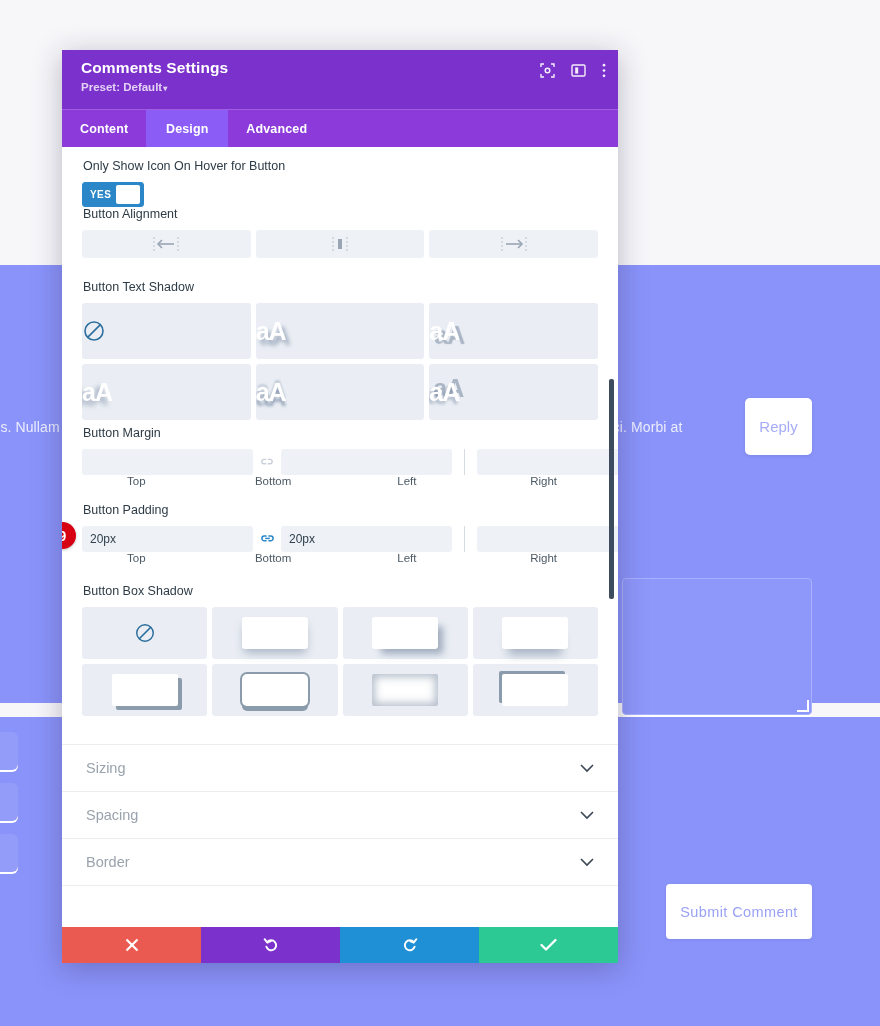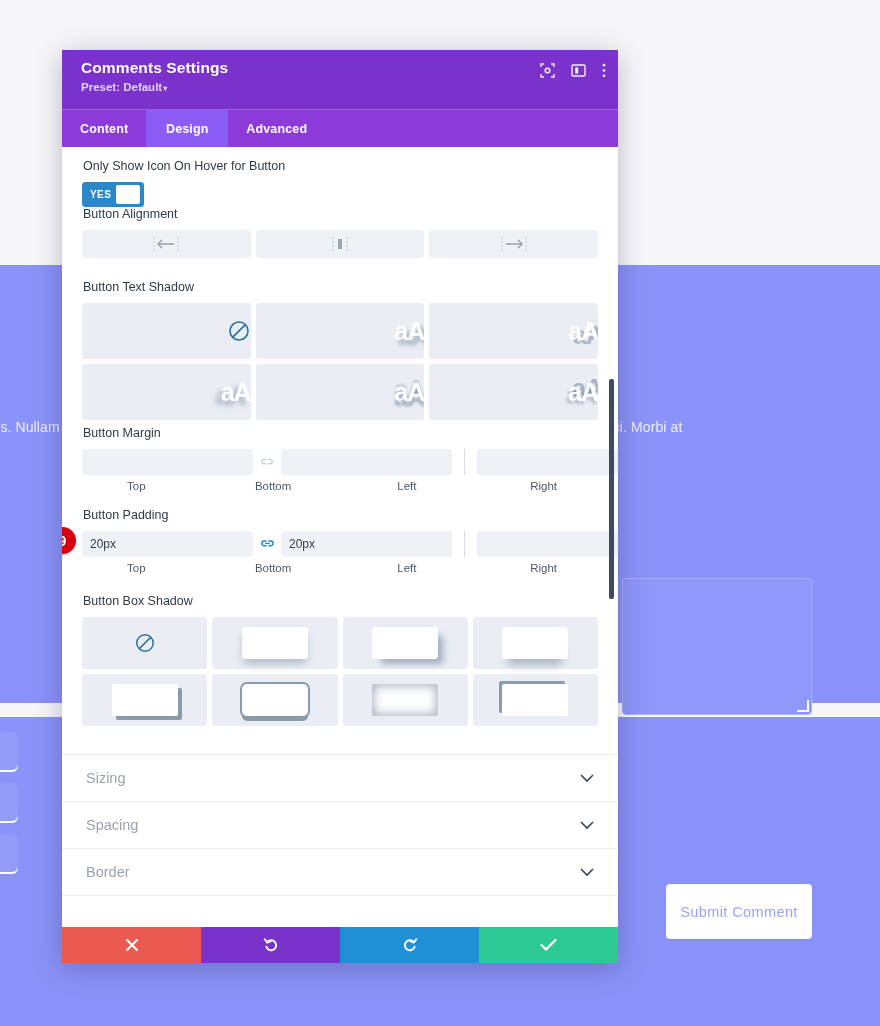--- a/index.html
+++ b/index.html
@@ -140,21 +140,21 @@
     display: flex; align-items: center; justify-content: center; cursor: pointer;
   }
 
   
   .ts-grid {
     display: grid; grid-template-columns: repeat(3, 1fr);
     gap: 5px;
   }
   .ts-tile {
     height: 56px; background: #eaeef4; border-radius: 3px;
-    display: flex; align-items: center; justify-content: flex-end;
+    display: flex; align-items: center; justify-content: flex-start;
     cursor: pointer; overflow: hidden;
   }
   .ts-txt { font-size: 25px; font-weight: bold; color: #ffffff; letter-spacing: -1px; }
   .ts1 .ts-txt { text-shadow: 4px 5px 4px rgba(90,110,140,.55); }
   .ts2 .ts-txt { text-shadow: 5px 4px 1px rgba(90,110,140,.45); }
   .ts3 .ts-txt { text-shadow: -5px 4px 5px rgba(90,110,140,.5); }
   .ts4 .ts-txt { text-shadow: 0px 5px 3px rgba(90,110,140,.55), 0 -3px 2px rgba(90,110,140,.25); }
   .ts5 .ts-txt { text-shadow: 4px -4px 0px rgba(90,110,140,.45), -2px 3px 3px rgba(90,110,140,.4); }
   .no-icon { line-height: 0; }
 
@@ -167,21 +167,21 @@
     font-family: "Liberation Sans", sans-serif; font-size: 12px; color: #31404c;
     padding: 0 8px; outline: none; min-width: 0;
   }
   .sp-link {
     width: 28px; display: flex; align-items: center; justify-content: center;
     cursor: pointer; flex: none;
   }
   .sp-divider {
     width: 1px; height: 26px; background: #d6dbe3; margin: 0 12px; flex: none;
   }
-  .sp-labels { display: flex; margin-top: 5px; }
+  .sp-labels { display: flex; }
   .sp-labels .lab-half { flex: 1; display: flex; }
   .sp-labels .lab {
     flex: 1; text-align: center; font-size: 11.5px; color: #4c5a66;
   }
   .sp-labels .lab-spacer { width: 28px; flex: none; }
   .sp-labels .lab-divider { width: 25px; flex: none; }
 
   #badge-9 {
     position: absolute; left: -33px; top: -4px;
     width: 27px; height: 27px; border-radius: 50%;
@@ -241,20 +241,21 @@
 <body>
 
 <div id="bg-page">
   <div id="bg-white-top"></div>
   <div id="bg-blue"></div>
   <div id="bg-white-band"></div>
 
   <div class="bg-comment-text" id="bg-text-left">lis. Nullam</div>
   <div class="bg-comment-text" id="bg-text-right">rci. Morbi at</div>
 
+  <div id="bg-reply-btn">Reply</div>
 
   <div id="bg-textarea"></div>
 
   <div id="bg-submit-btn">Submit Comment</div>
 
   <div class="bg-left-field" id="bg-left-field-1"></div>
   <div class="bg-left-field" id="bg-left-field-2"></div>
   <div class="bg-left-field" id="bg-left-field-3"></div>
 </div>
 

